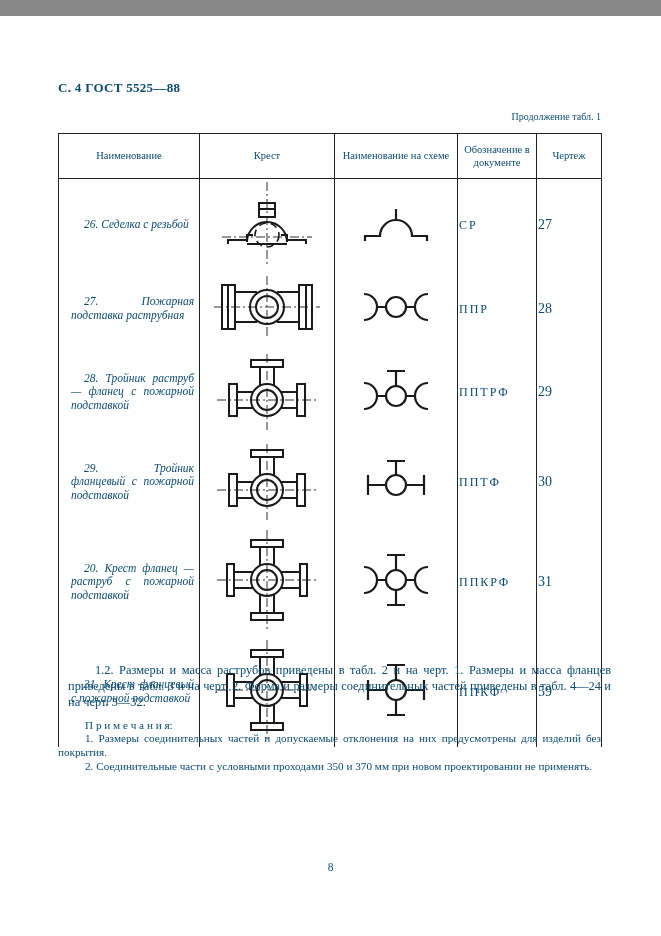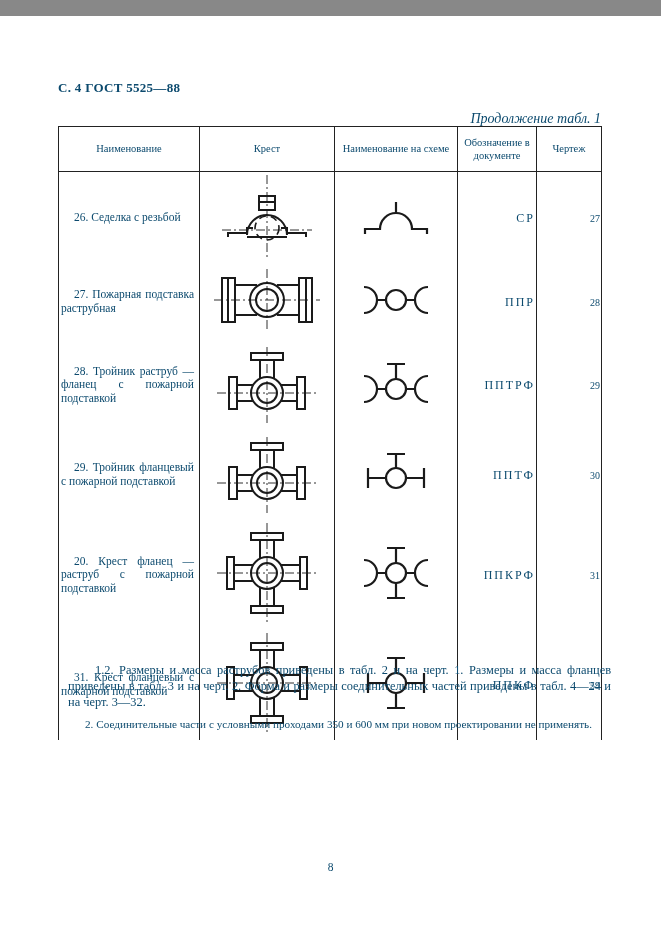--- a/index.html
+++ b/index.html
@@ -8,40 +8,40 @@
     background:#ffffff; color:#0c4a6e;
     font-family:"Liberation Serif", serif;
     overflow:hidden;
   }
   .doc-header {
     position:absolute; left:58px; top:64px;
     font-size:13px; font-weight:bold; letter-spacing:.3px;
   }
   .continuation {
     position:absolute; right:60px; top:95px;
-    font-size:14px; font-style:italic;
+    font-size:10px; 
   }
   table.gost {
-    position:absolute; left:58px; top:110px;
+    position:absolute; left:58px; top:117px;
     width:543px; table-layout:fixed; border-collapse:collapse;
   }
   table.gost th, table.gost td { border-left:1px solid #222; border-right:1px solid #222; }
   table.gost thead th {
     border-top:1px solid #222; border-bottom:1px solid #222;
     height:40px; font-weight:normal; font-size:10.5px; line-height:1.25;
     text-align:center; vertical-align:middle; padding:2px 3px;
   }
   table.gost td { vertical-align:middle; }
-  td.c-name { padding:2px 5px 2px 2px; }
+  td.c-name { padding:2px 5px 2px 12px;font-style:italic; }
   .name-text {
     font-size:11.5px; line-height:13.6px; text-align:justify; text-indent:13px;
   }
   td.c-center { text-align:center; }
-  td.c-code { text-align:right; font-size:12px; letter-spacing:2px; }
-  td.c-draw { text-align:right; font-size:10px; }
+  td.c-code { text-align:left; font-size:12px; letter-spacing:2px; }
+  td.c-draw { text-align:left; font-size:14px; }
   .para-12 {
     position:absolute; left:68px; top:646px; width:543px;
     font-size:12.4px; line-height:16px; text-align:justify; text-indent:27px;
     margin:0;
   }
   .notes { position:absolute; left:58px; top:702px; width:543px; }
   .notes-title { font-size:11.2px; line-height:14px; text-indent:27px; }
   .note { font-size:11.2px; line-height:13.8px; text-align:justify; text-indent:27px; margin:0; }
   .page-number {
     position:absolute; left:0; top:845px; width:661px;
@@ -244,17 +244,19 @@
               </svg></span></td>
           <td class="c-code">ППКФ</td>
           <td class="c-draw">59</td>
         </tr>
       </tbody>
   </table>
 
   <p class="para-12">1.2. Размеры и масса раструбов приведены в табл. 2 и на черт. 1. Размеры и масса фланцев приведены в табл. 3 и на черт. 2. Форма и размеры соединительных частей приведены в табл. 4—24 и на черт. 3—32.</p>
 
   <div class="notes">
-    <p class="note">2. Соединительные части с условными проходами 350 и 600 мм при новом проектировании не применять.</p>
+    <div class="notes-title">П р и м е ч а н и я:</div>
+    <p class="note">1. Размеры соединительных частей и допускаемые отклонения на них предусмотрены для изделий без покрытия.</p>
+    <p class="note">2. Соединительные части с условными проходами 350 и 370 мм при новом проектировании не применять.</p>
   </div>
 
   <div class="page-number">8</div>
 </div>
 
 </body></html>

